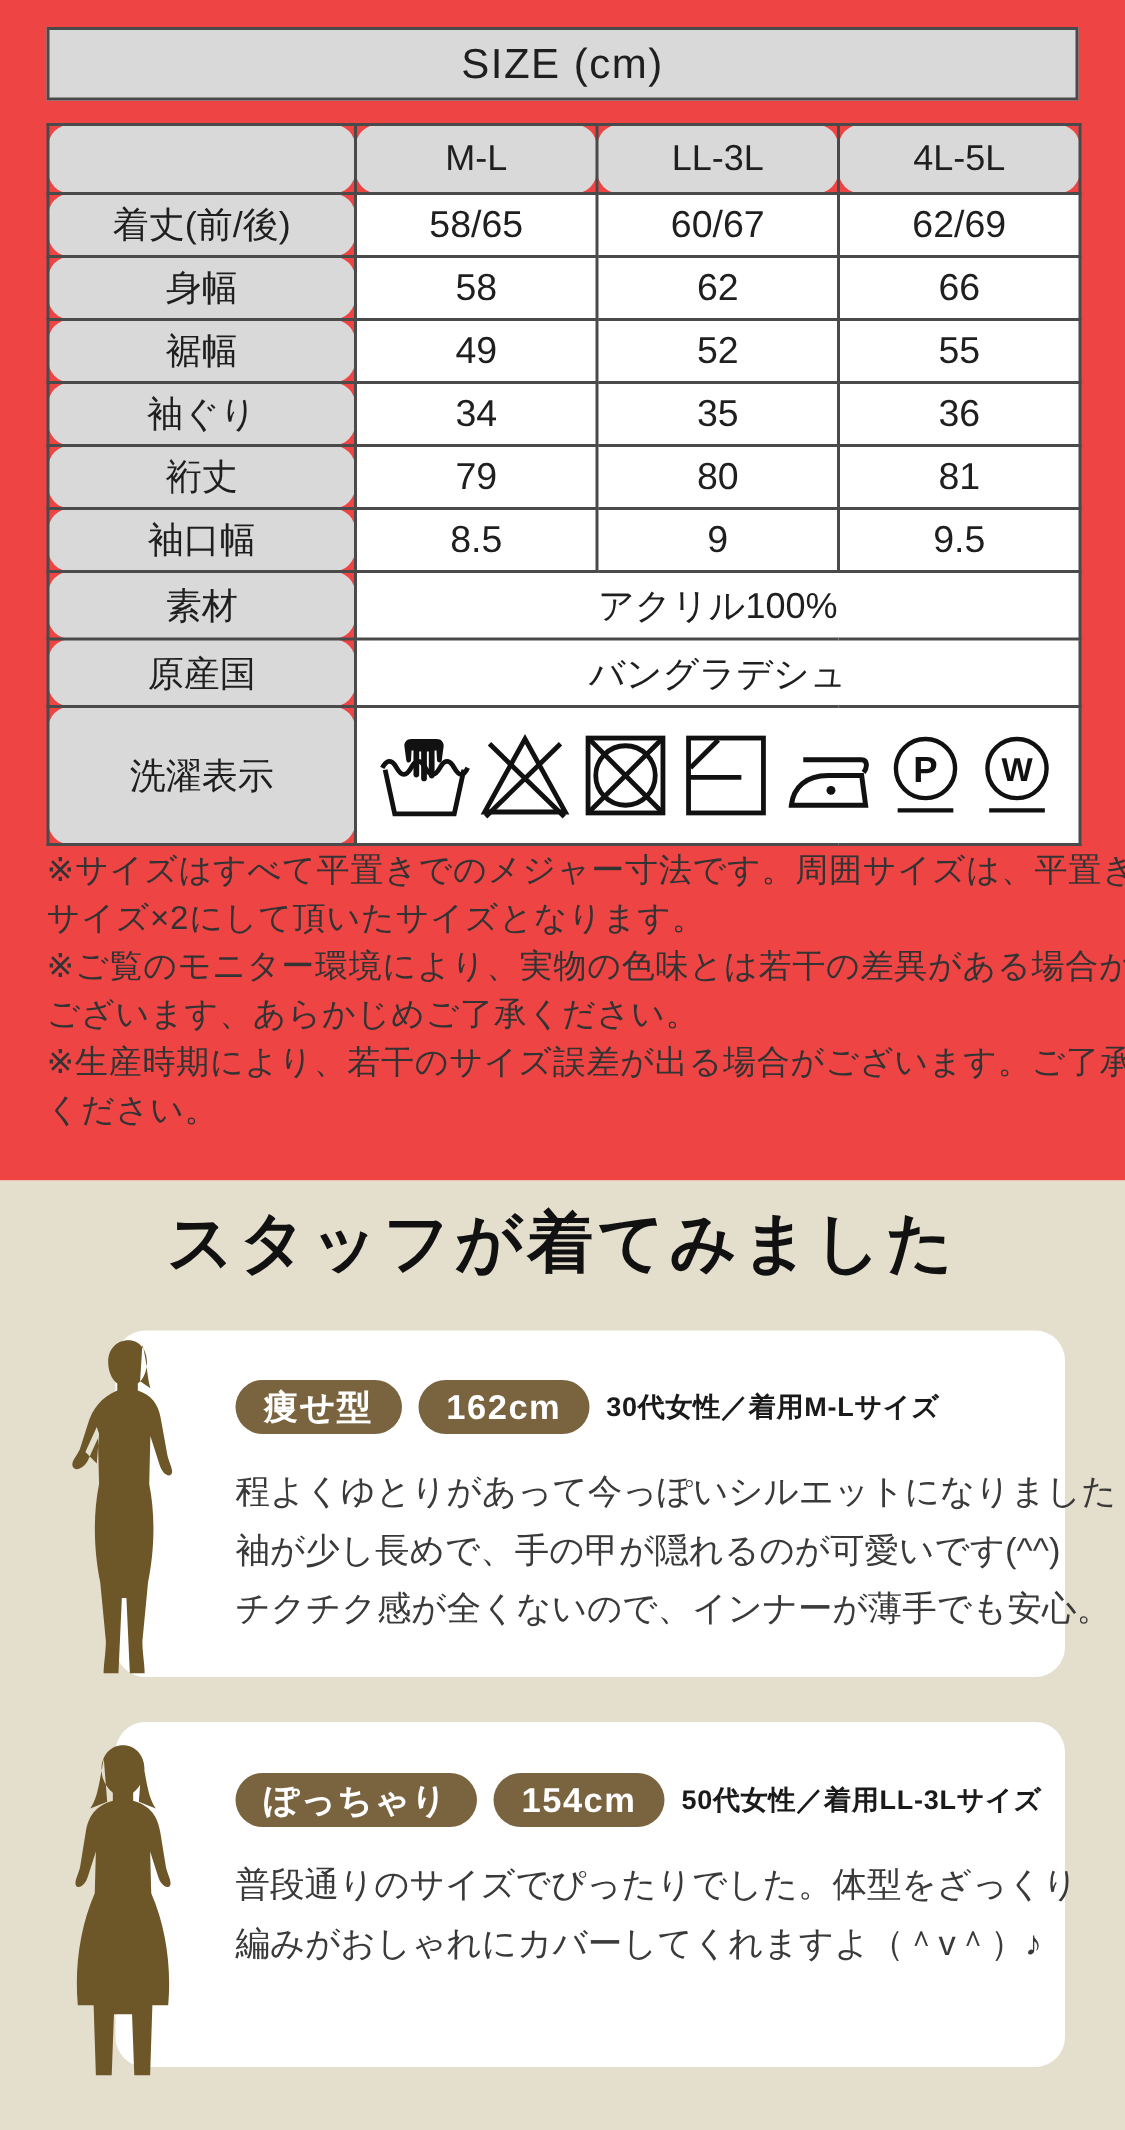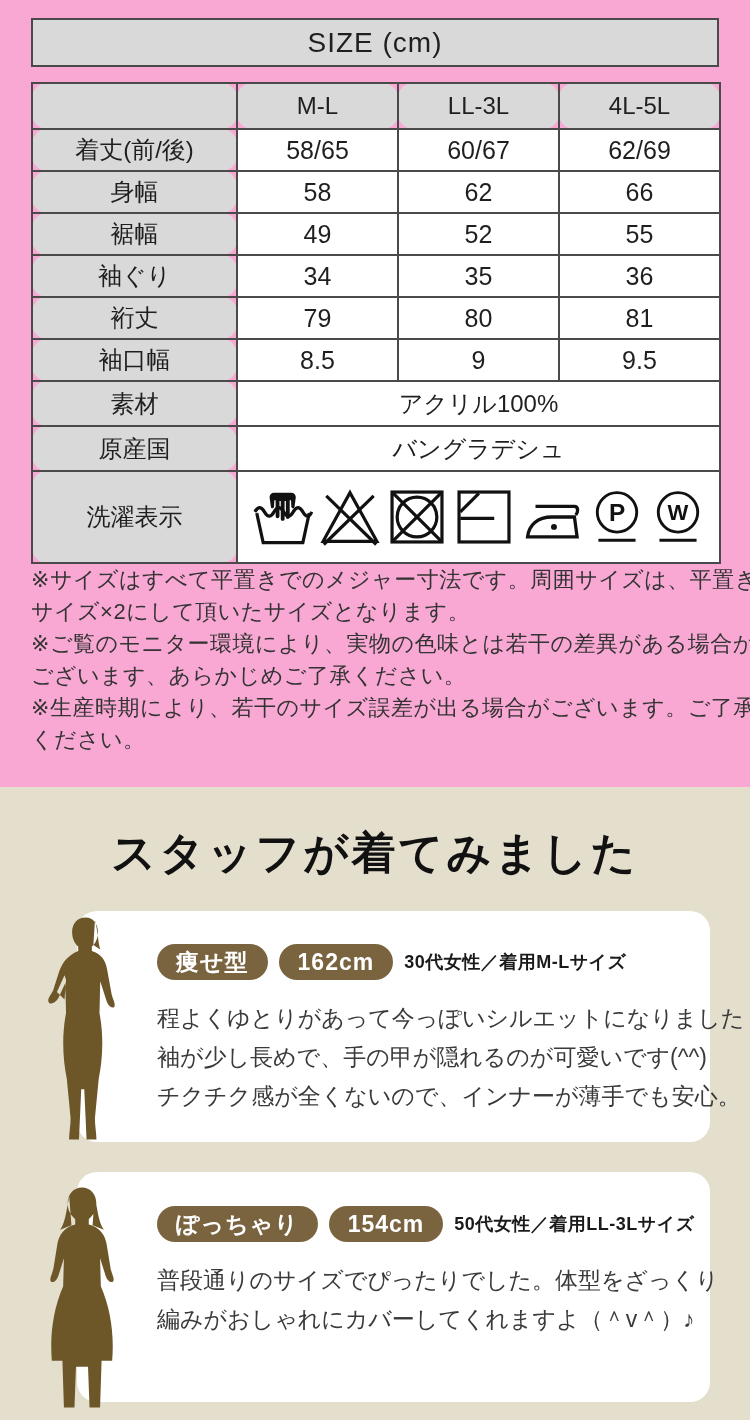--- a/index.html
+++ b/index.html
@@ -4,21 +4,21 @@
 <style>
   * { margin:0; padding:0; box-sizing:border-box; }
   html,body { background:#ffffff; }
   body {
     width:750px; height:1420px; margin:0 auto; position:relative;
     font-family:"Liberation Sans","DejaVu Sans",sans-serif;
     color:#1a1a1a; overflow:hidden;
   }
 
   
-  .top-section { width:750px; height:787px; background:#f9a8d4; padding:18px 31px 0 31px; }
+  .top-section { width:750px; height:787px; background:#ef4444; padding:18px 31px 0 31px; }
 
   .size-title-box {
     width:688px; height:49px; background:#d9d9d9; border:2px solid #4a4a4a;
     display:flex; align-items:center; justify-content:center;
     font-size:28px; color:#1f1f1f; letter-spacing:1px;
   }
 
   table.size-table {
     width:688px; border-collapse:collapse; margin-top:15px;
     table-layout:fixed;
@@ -36,21 +36,21 @@
   tr.data-row td { font-size:25px; }
 
   .care-icons { display:flex; align-items:center; justify-content:center; gap:3px; }
   .care-icons svg { display:block; }
 
   .notes { font-size:22px; line-height:32px; color:#333333; letter-spacing:0.5px; }
   .notes .note-line { white-space:nowrap; }
 
   
   .staff-section {
-    width:750px; height:633px; background:#e4decd; padding-top:40px; position:relative;
+    width:750px; height:633px; background:#e4decd; padding-top:16px; position:relative;
   }
   .staff-title {
     text-align:center; font-size:44px; line-height:52px; font-weight:bold;
     color:#111111; letter-spacing:3px;
   }
 
   .review-card {
     position:relative; margin-left:77px; width:633px; background:#ffffff;
     border-radius:20px;
   }

